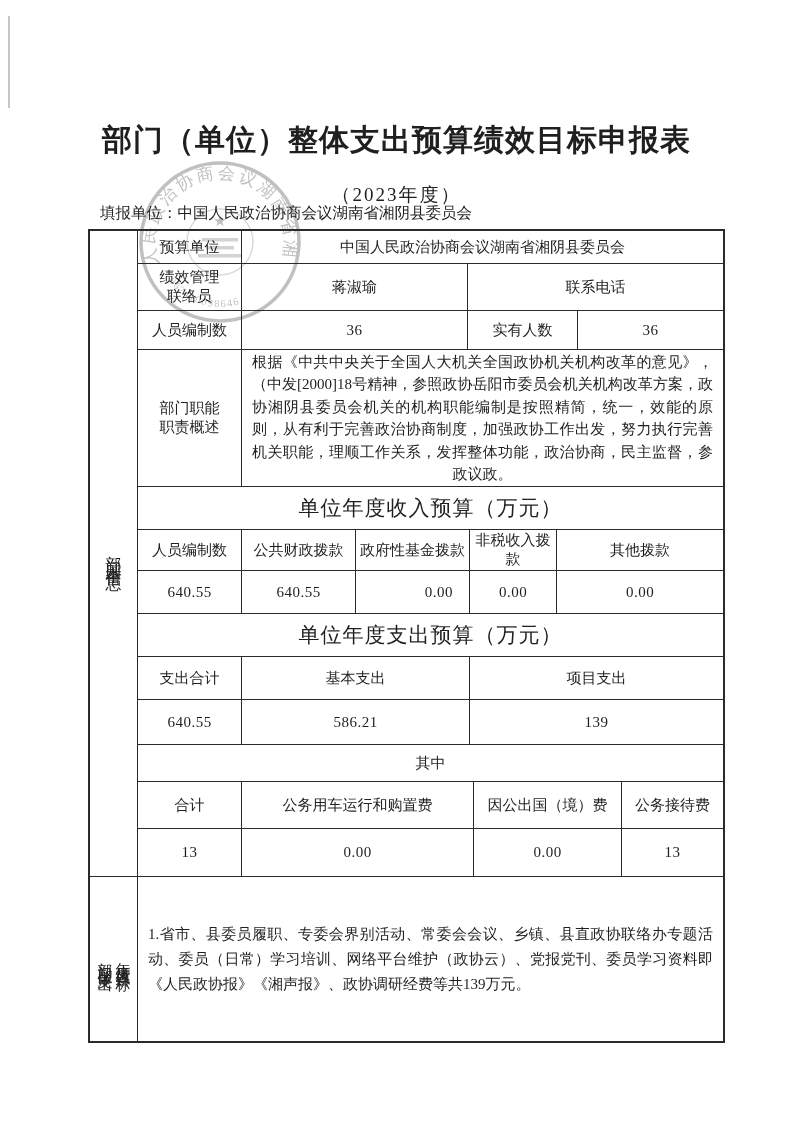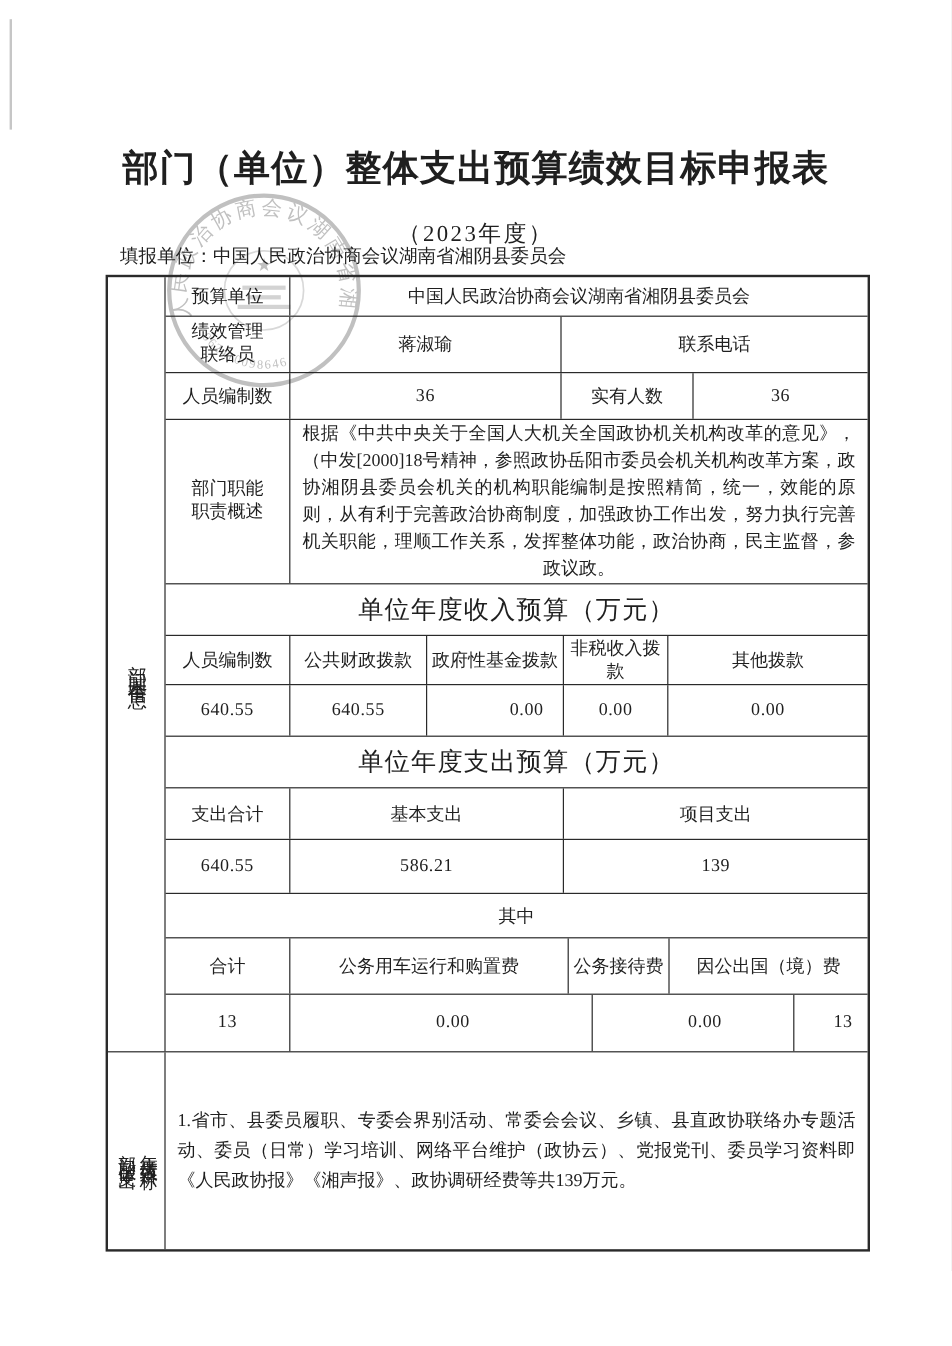--- a/index.html
+++ b/index.html
@@ -24,21 +24,21 @@
   .sec-a{height:645px;border-bottom:1.7px solid var(--border);}
   .sec-b{flex:1;}
   .side-col{width:47px;border-right:1.7px solid var(--border);display:flex;
     align-items:center;justify-content:center;flex:none;}
   .vtext{writing-mode:vertical-rl;text-orientation:upright;letter-spacing:4px;
     font-size:16px;line-height:1;}
   .vpair{display:flex;gap:3px;}
   .vpair .vtext{letter-spacing:3px;font-size:15px;}
   .content-col{flex:1;display:flex;flex-direction:column;min-width:0;}
   .trow{display:flex;border-bottom:1.7px solid var(--border);flex:none;}
-  .trow:last-child{border-bottom:none;gap:20px;}
+  .trow:last-child{border-bottom:none;}
   .cell{border-right:1.7px solid var(--border);display:flex;align-items:center;
     justify-content:center;text-align:center;box-sizing:border-box;min-width:0;
     padding:2px 4px;flex:none;}
   .cell:last-child{border-right:none;flex:1;}
   .w-label{width:104px;}
   .w-val2{width:226px;text-align:right;}
   .w-lab2{width:110px;}
   .w-inc1{width:104px;}.w-inc2{width:114px;}.w-inc3{width:114px;}.w-inc4{width:87px;}
   .w-exp2{width:228px;}
   .w-sg2{width:232px;}.w-sg3{width:148px;}
@@ -159,22 +159,22 @@
           <div class="cell num">139</div>
         </div>
 
         <div class="trow" style="height:36px">
           <div class="cell w-label">其中</div>
         </div>
 
         <div class="trow" style="height:46px">
           <div class="cell w-label">合计</div>
           <div class="cell w-sg2">公务用车运行和购置费</div>
+          <div class="cell w-sg3">因公出国（境）费</div>
           <div class="cell">公务接待费</div>
-          <div class="cell w-sg3">因公出国（境）费</div>
         </div>
 
         <div class="trow" style="flex:1">
           <div class="cell w-label num">13</div>
           <div class="cell w-sg2 num">0.00</div>
           <div class="cell w-sg3 num">0.00</div>
           <div class="cell num">13</div>
         </div>
 
       </div>

